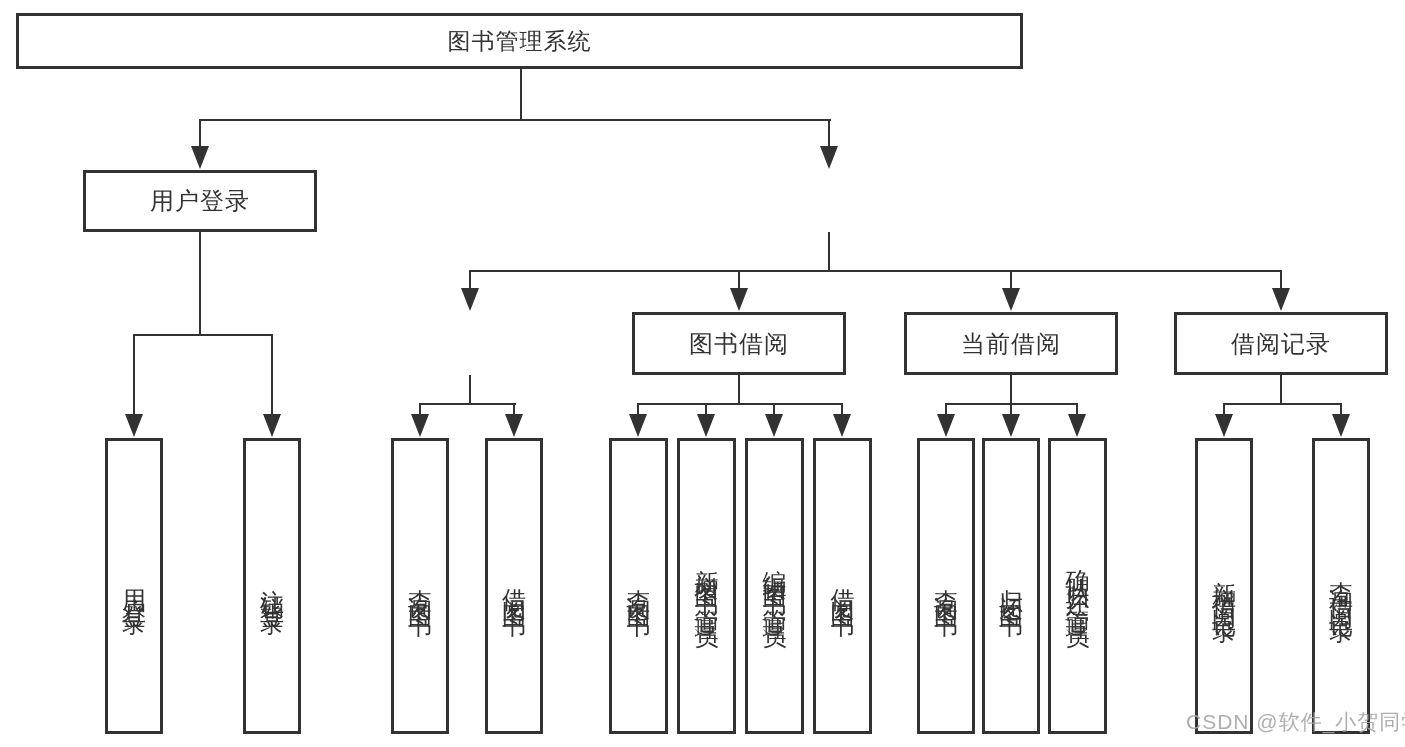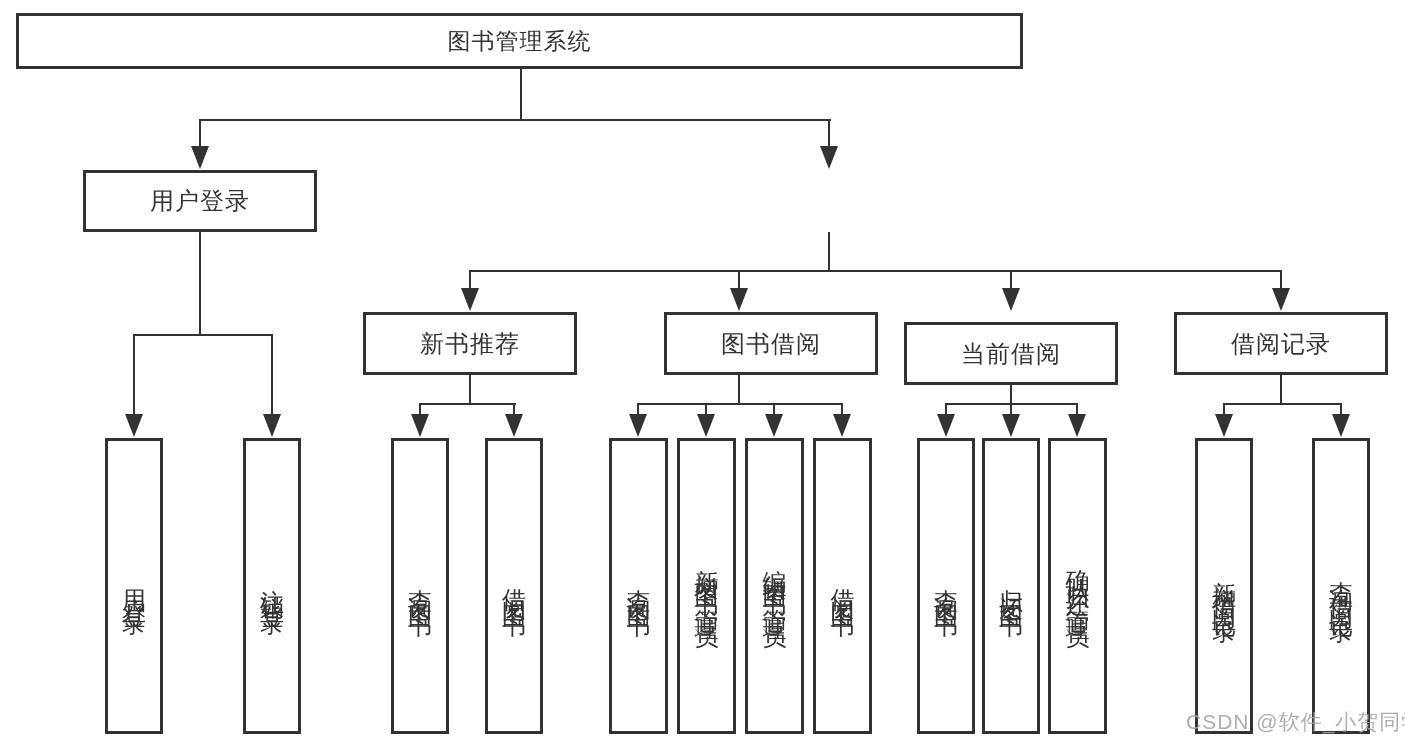--- a/index.html
+++ b/index.html
@@ -116,23 +116,22 @@
     <div class="arrow-stem" style="left: 1010px; top: 404px; height: 21px;"></div>
     <div class="arrow-head" style="left: 1002px; top: 414px;"></div>
     <div class="arrow-stem" style="left: 1076px; top: 404px; height: 21px;"></div>
     <div class="arrow-head" style="left: 1068px; top: 414px;"></div>
     <div class="arrow-stem" style="left: 1223px; top: 404px; height: 21px;"></div>
     <div class="arrow-head" style="left: 1215px; top: 414px;"></div>
     <div class="arrow-stem" style="left: 1340px; top: 404px; height: 21px;"></div>
     <div class="arrow-head" style="left: 1332px; top: 414px;"></div>
     <div class="node title h" style="left: 16px; top: 13px; width: 1007px; height: 56px;">图书管理系统</div>
     <div class="node h" style="left: 83px; top: 170px; width: 234px; height: 62px;">用户登录</div>
-    <div class="node h" style="left: 363px; top: 312px; width: 214px; height: 63px;">新书推荐</div>
-    <div class="node h" style="left: 632px; top: 312px; width: 214px; height: 63px; margin-left: 32px;">图书借阅</div>
-    <div class="node h" style="left: 904px; top: 312px; width: 214px; height: 63px; margin-top: 10px;">当前借阅</div>
+    <div class="node h" style="left: 632px; top: 312px; width: 214px; height: 63px;">图书借阅</div>
+    <div class="node h" style="left: 904px; top: 312px; width: 214px; height: 63px;">当前借阅</div>
     <div class="node h" style="left: 1174px; top: 312px; width: 214px; height: 63px;">借阅记录</div>
     <div class="node v" style="left: 105px; top: 438px; width: 58px; height: 296px;">用户登录</div>
     <div class="node v" style="left: 243px; top: 438px; width: 58px; height: 296px;">注销登录</div>
     <div class="node v" style="left: 391px; top: 438px; width: 58px; height: 296px;">查询图书</div>
     <div class="node v" style="left: 485px; top: 438px; width: 58px; height: 296px;">借阅图书</div>
     <div class="node v" style="left: 609px; top: 438px; width: 59px; height: 296px;">查询图书</div>
     <div class="node v" style="left: 677px; top: 438px; width: 59px; height: 296px;">新增图书（管理员）</div>
     <div class="node v" style="left: 745px; top: 438px; width: 59px; height: 296px;">编辑图书（管理员）</div>
     <div class="node v" style="left: 813px; top: 438px; width: 59px; height: 296px;">借阅图书</div>
     <div class="node v" style="left: 917px; top: 438px; width: 58px; height: 296px;">查询图书</div>

